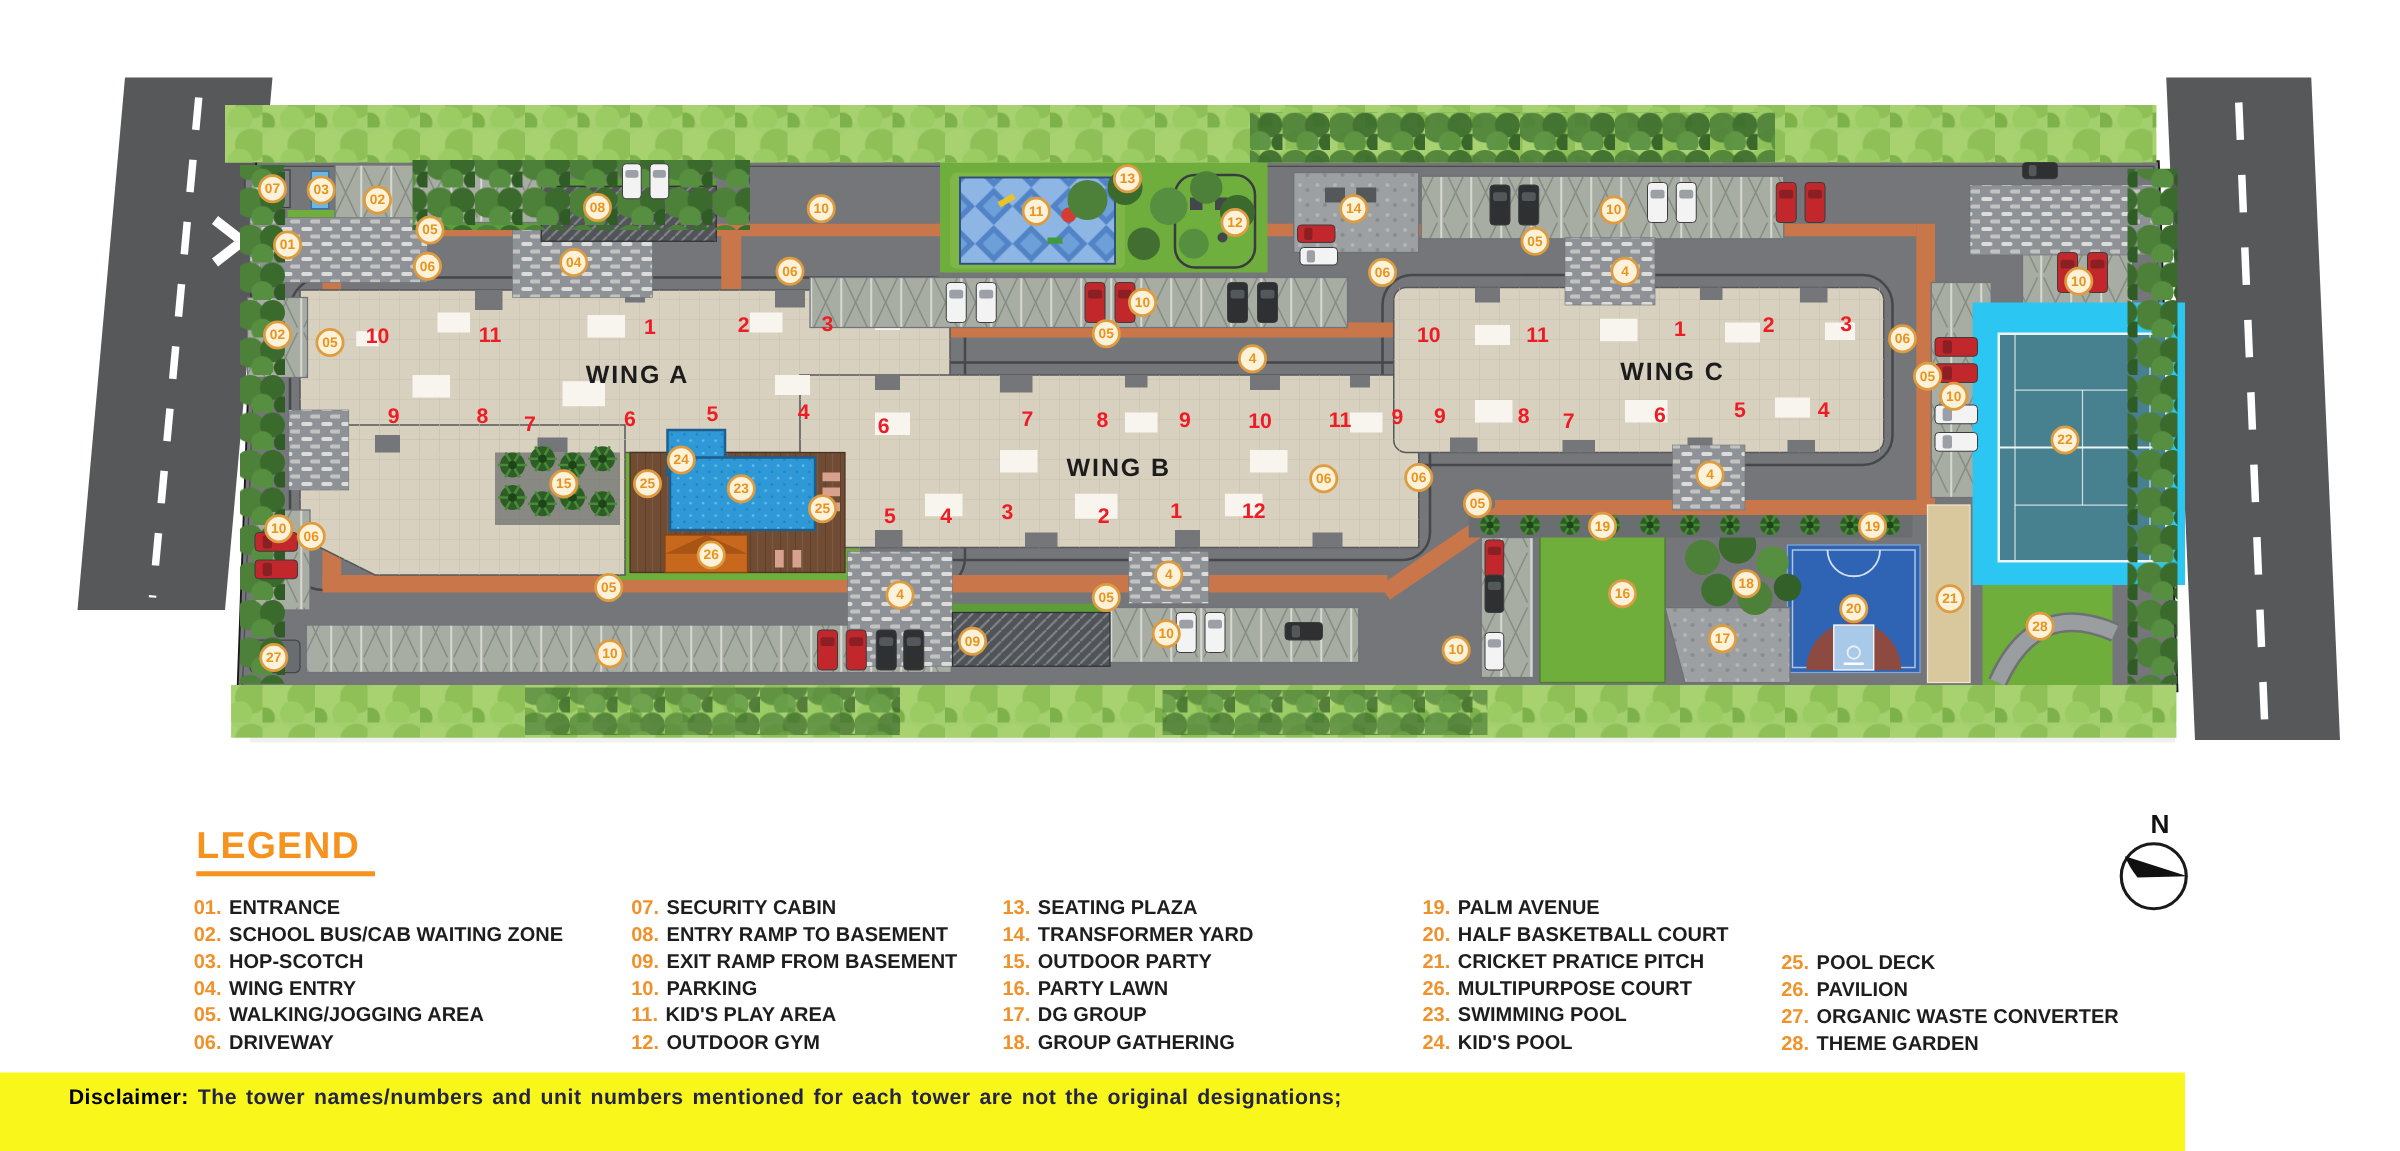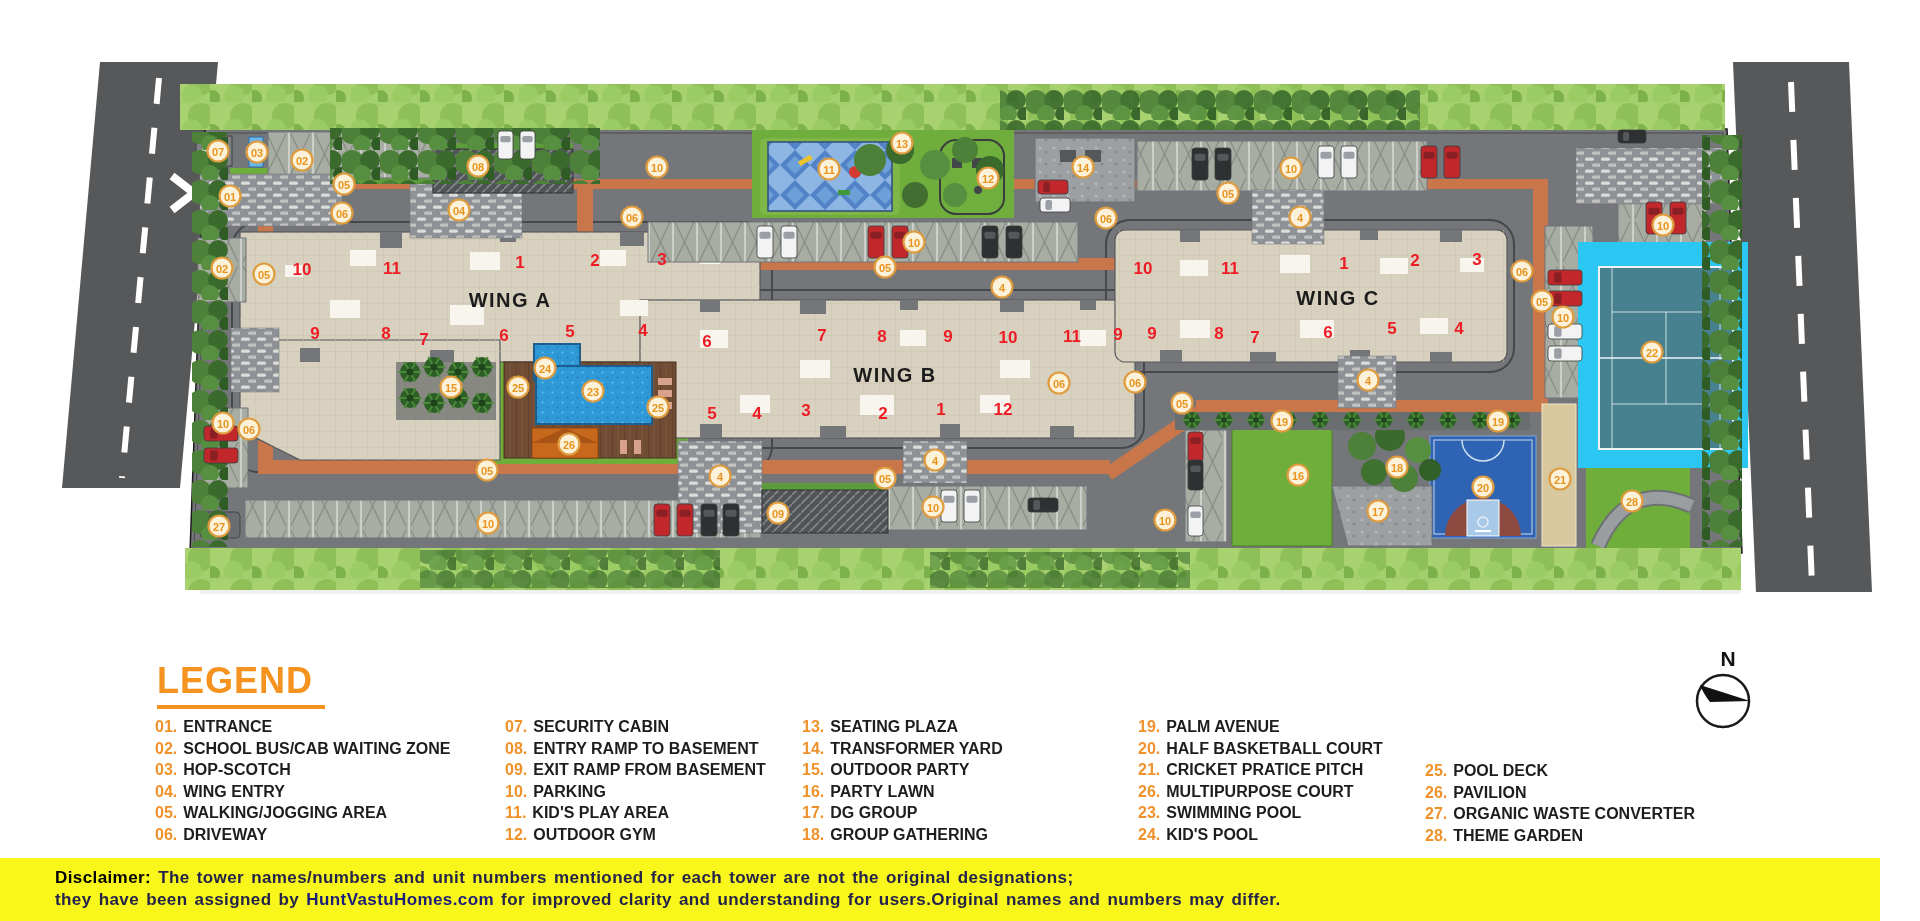--- a/index.html
+++ b/index.html
@@ -6,31 +6,31 @@
   .page{position:relative;width:1920px;height:921px;background:#ffffff;overflow:hidden;
         font-family:"Liberation Sans",sans-serif;}
   
   svg text{font-family:"Liberation Sans",sans-serif;}
   .mk circle{fill:#FCF2DA;stroke:#DE9C3F;stroke-width:2.2;}
   .mk text{font-size:11px;font-weight:700;fill:#E8941F;text-anchor:middle;dominant-baseline:central;}
   .unum{font-size:17px;font-weight:700;fill:#EE1C24;text-anchor:middle;dominant-baseline:central;}
   .wlabel{font-size:20px;font-weight:700;fill:#1c1c1c;letter-spacing:1.5px;text-anchor:middle;dominant-baseline:central;}
   .car-body{stroke:#3a3c3e;stroke-width:0.8;}
   
-  .legend-title{position:absolute;left:157px;top:660px;font-size:36px;font-weight:800;
+  .legend-title{position:absolute;left:157px;top:660px;font-size:30px;font-weight:800;
       color:#F6921E;letter-spacing:1px;border-bottom:4px solid #F6921E;padding:0 12px 3px 0;}
   .lcol{position:absolute;top:716px;}
   .lcol-0{left:155px;} .lcol-1{left:505px;} .lcol-2{left:802px;} .lcol-3{left:1138px;} .lcol-4{left:1425px;margin-top:44px;}
   .litem{font-size:16px;font-weight:700;line-height:21.6px;color:#1d1d1d;white-space:nowrap;}
   .lnum{color:#F0922B;margin-right:6px;text-align:right;}
   
   .compass{position:absolute;left:1684px;top:646px;}
   .compass-n{font-size:21px;font-weight:700;fill:#111;}
   
-  .disclaimer{position:absolute;left:0;top:858px;width:1880px;height:63px;background:#F8F61A;
+  .disclaimer{position:absolute;left:0;top:858px;width:1748px;height:63px;background:#F8F61A;
       box-sizing:border-box;padding:9px 0 0 55px;}
   .disclaimer p{margin:0;font-size:17px;font-weight:700;line-height:21.5px;color:#24244A;
       letter-spacing:0.4px;word-spacing:2px;}
   .disc-head{color:#000;}
   .disc-brand{color:#1D1D7A;}
 </style>
 </head>
 <body>
 
 <div class="page">
@@ -927,16 +927,15 @@
     </div>
 
   <svg class="compass" width="86" height="86" viewBox="0 0 86 86">
     <text class="compass-n" x="44" y="20" text-anchor="middle">N</text>
     <circle cx="39" cy="55" r="26" fill="none" stroke="#1A1A1A" stroke-width="2.5"></circle>
     <path d="M16,39 L66,55 L26,56 Q19,47 16,39 Z" fill="#111"></path>
   </svg>
 
   <div class="disclaimer">
     <p><span class="disc-head">Disclaimer:</span><span> The tower names/numbers and unit numbers mentioned for each tower are not the original designations;</span></p>
-    <p><span>they have been assigned by </span><span class="disc-brand">HuntVastuHomes.com</span><span> for improved clarity and understanding for users.Original names and numbers may differ.</span></p>
   </div>
 
 </div>
 
 </body></html>

